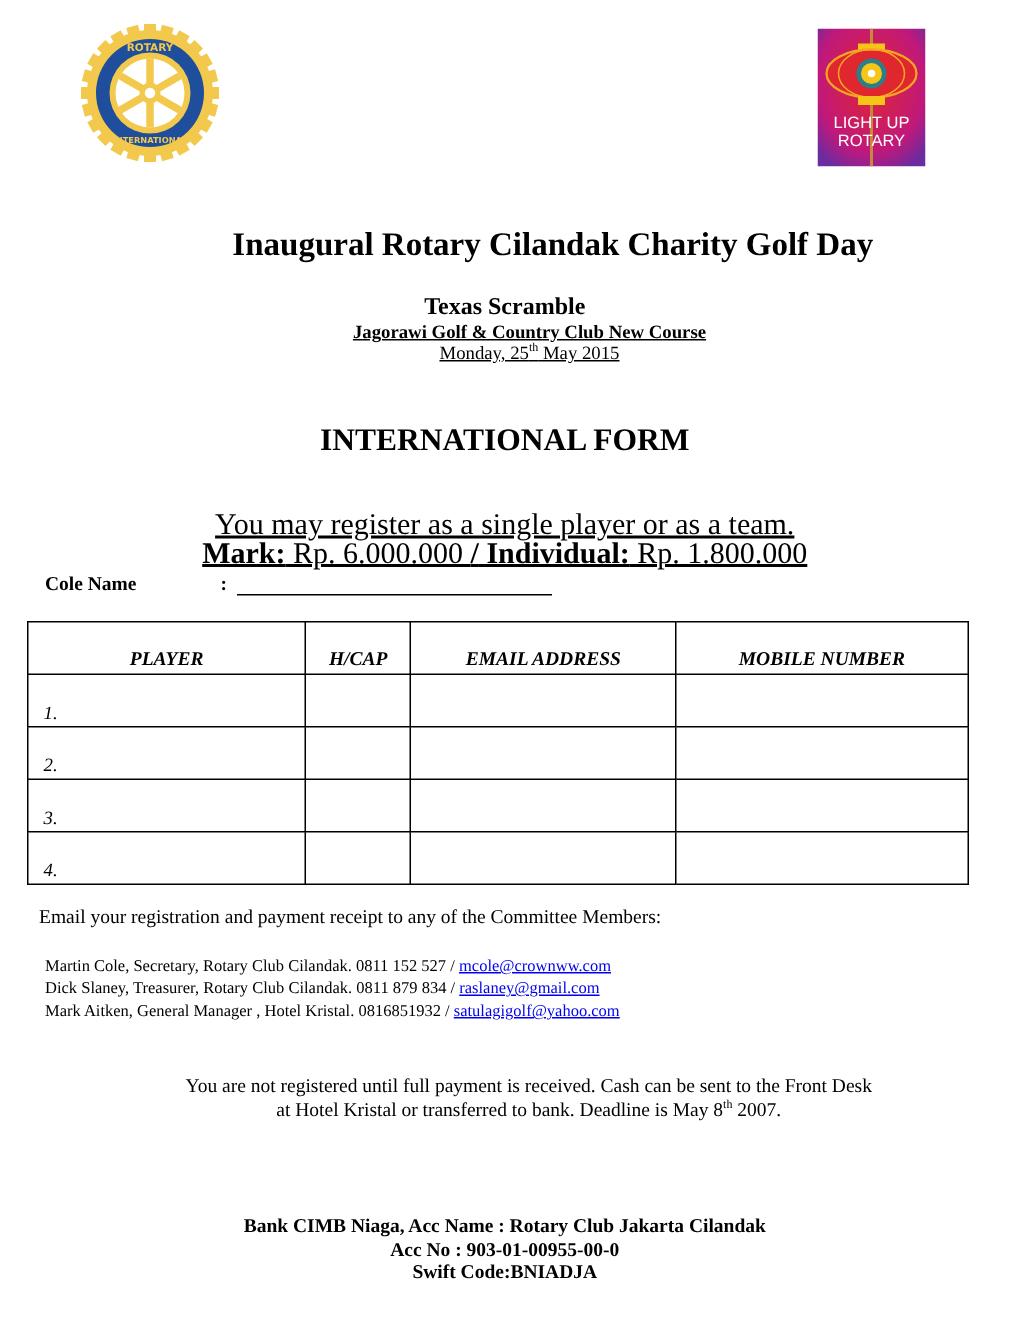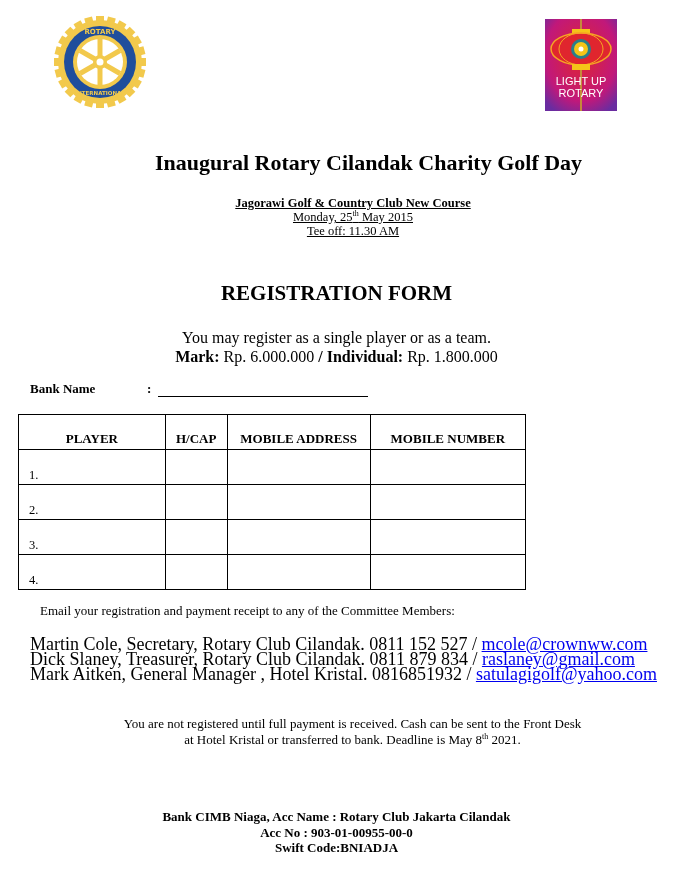--- a/index.html
+++ b/index.html
@@ -6,31 +6,31 @@
   body { width: 673px; height: 879px; position: relative; overflow: hidden;
          font-family: "Liberation Serif", serif; color: #000; }
   .abs { position: absolute; }
   .center { left: 0; width: 673px; text-align: center; }
   #logo-left { left: 52px; top: 14px; width: 96px; height: 96px; }
   #logo-right { left: 545px; top: 19px; width: 72px; height: 76px; }
   .title { top: 150px; font-size: 22px; font-weight: bold; margin-left: 32px; }
   .subtitle { top: 196px; font-size: 16px; font-weight: bold; }
   .sub-line { font-size: 12.5px; text-decoration: underline; line-height: 14px; margin-left: 33px; }
   .reg-title { top: 281px; font-size: 21px; font-weight: bold; }
-  .intro { top: 328px; font-size: 16px; line-height: 19px; }
+  .intro { top: 341px; font-size: 20px; line-height: 19px; text-decoration: underline; }
   .team-label { left: 30px; top: 381px; font-size: 13px; font-weight: bold; }
   .team-colon { left: 147px; top: 381px; font-size: 13px; font-weight: bold; }
   .team-line { left: 158px; top: 396px; width: 210px; height: 0; border-bottom: 1.5px solid #000; }
-  table.reg { position: absolute; left: 18px; top: 414px; width: 508px; border-collapse: collapse; }
+  table.reg { position: absolute; left: 18px; top: 414px; width: 628px; border-collapse: collapse; font-style: italic; }
   table.reg th, table.reg td { border: 1px solid #000; }
   table.reg th { height: 32px; font-size: 13px; font-weight: bold; vertical-align: bottom; padding: 0 0 2px 0; }
   table.reg td { height: 33px; font-size: 12.5px; vertical-align: bottom; padding: 0 0 1px 10px; }
   table.reg td.blank { padding: 0; }
-  .email-intro { left: 40px; top: 603px; font-size: 13px; }
-  .contacts { left: 30px; top: 637px; font-size: 18px; line-height: 15px; }
+  .email-intro { left: 26px; top: 603px; font-size: 13px; }
+  .contacts { left: 30px; top: 637px; font-size: 11px; line-height: 15px; }
   .contacts a { color: #0000ee; text-decoration: underline; }
   .note { top: 716px; font-size: 13px; line-height: 16px; padding-left: 16px; }
   .bank { top: 809px; font-size: 13px; font-weight: bold; line-height: 15.5px; }
   sup { font-size: 8px; line-height: 0; }
 </style>
 </head>
 <body>
 
 <div id="logo-left" class="abs">
   <svg width="96" height="96" viewBox="0 0 96 96">
@@ -97,52 +97,52 @@
     <circle cx="36" cy="30" r="2.5" fill="#ffffff"></circle>
     <rect x="27" y="45" width="18" height="6" fill="#f5c518"></rect>
     <text x="36" y="66" font-size="11" fill="#ffffff" text-anchor="middle" font-family="Liberation Sans Narrow, Liberation Sans, sans-serif">LIGHT UP</text>
     <text x="36" y="78" font-size="11" fill="#ffffff" text-anchor="middle" font-family="Liberation Sans, sans-serif">ROTARY</text>
   </svg>
 </div>
 
 <div class="abs center title">Inaugural Rotary Cilandak Charity Golf Day</div>
 
 <div class="abs center subtitle">
+  <div>Texas Scramble</div>
   <div class="sub-line">Jagorawi Golf &amp; Country Club New Course</div>
   <div class="sub-line" style="font-weight:normal;">
     <span>Monday, 25</span><sup>th</sup><span> May 2015</span>
   </div>
-  <div class="sub-line" style="font-weight:normal;">Tee off: 11.30 AM</div>
 </div>
 
-<div class="abs center reg-title">REGISTRATION FORM</div>
+<div class="abs center reg-title">INTERNATIONAL FORM</div>
 
 <div class="abs center intro">
   <div>You may register as a single player or as a team.</div>
   <div>
     <b>Mark:</b><span> Rp. 6.000.000 </span><b>/</b><b> Individual:</b><span> Rp. 1.800.000</span>
   </div>
 </div>
 
-<div class="abs team-label">Bank Name</div>
+<div class="abs team-label">Cole Name</div>
 <div class="abs team-colon">:</div>
 <div class="abs team-line"></div>
 
 <table class="reg">
   <colgroup>
     <col style="width:188px">
       <col style="width:71px">
       <col style="width:179px">
       <col style="width:198px">
   </colgroup>
   <thead>
     <tr>
       <th>PLAYER</th>
       <th>H/CAP</th>
-      <th>MOBILE ADDRESS</th>
+      <th>EMAIL ADDRESS</th>
       <th>MOBILE NUMBER</th>
     </tr>
   </thead>
   <tbody>
     <tr>
       <td>1.</td>
       <td class="blank"></td>
       <td class="blank"></td>
       <td class="blank"></td>
     </tr>
@@ -170,20 +170,20 @@
 <div class="abs email-intro">Email your registration and payment receipt to any of the Committee Members:</div>
 
 <div class="abs contacts">
   <div><span>Martin Cole, Secretary, Rotary Club Cilandak. 0811 152 527 / </span><a>mcole@crownww.com</a></div>
   <div><span>Dick Slaney, Treasurer, Rotary Club Cilandak. 0811 879 834 / </span><a>raslaney@gmail.com</a></div>
   <div><span>Mark Aitken, General Manager , Hotel Kristal. 0816851932 / </span><a>satulagigolf@yahoo.com</a></div>
 </div>
 
 <div class="abs center note">
   <div>You are not registered until full payment is received. Cash can be sent to the Front Desk</div>
-  <div><span>at Hotel Kristal or transferred to bank. Deadline is May 8</span><sup>th</sup><span> 2021.</span></div>
+  <div><span>at Hotel Kristal or transferred to bank. Deadline is May 8</span><sup>th</sup><span> 2007.</span></div>
 </div>
 
 <div class="abs center bank">
   <div>Bank CIMB Niaga, Acc Name : Rotary Club Jakarta Cilandak</div>
   <div>Acc No : 903-01-00955-00-0</div>
   <div>Swift Code:BNIADJA</div>
 </div>
 
 </body></html>

